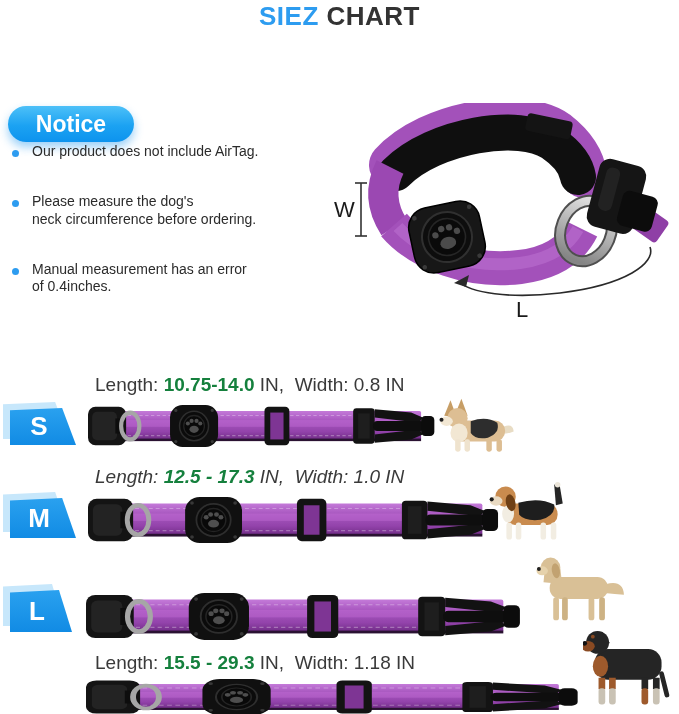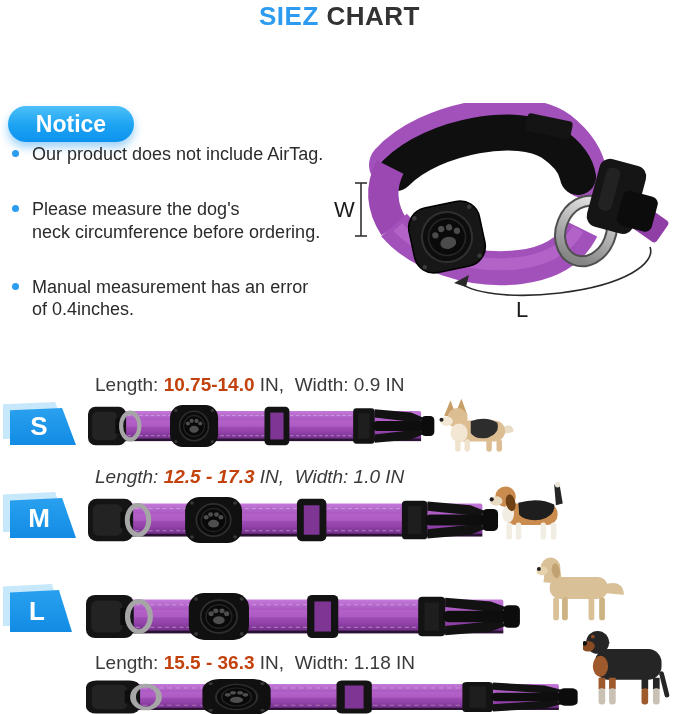--- a/index.html
+++ b/index.html
@@ -12,41 +12,41 @@
     font-size:26px;font-weight:700;letter-spacing:.5px;}
   .title .t-blue{color:#2D9CF0;}
   .title .t-dark{color:#333333;}
   
   .notice{position:absolute;left:8px;top:82px;width:126px;height:36px;border-radius:18px;
     background:linear-gradient(180deg,#4DC0F8 0%,#1BA2F2 55%,#0D93EE 100%);
     color:#fff;font-size:23px;font-weight:700;display:flex;align-items:center;justify-content:center;
     box-shadow:0 5px 10px rgba(30,150,240,.45);margin-top:24px;}
   
   .bullets{position:absolute;left:10px;top:143px;width:352px;margin:0;padding:0;list-style:none;}
-  .bullets li{position:relative;padding-left:22px;margin-bottom:33px;font-size:18px;line-height:1.24;
+  .bullets li{position:relative;padding-left:22px;margin-bottom:33px;font-size:14px;line-height:1.24;
     color:#2b2b2b;white-space:pre-line;}
   .bullets li::before{content:"";position:absolute;left:2px;top:7px;width:7px;height:7px;border-radius:50%;
     background:#2D9CF0;}
   
   .hero{position:absolute;left:330px;top:103px;width:349px;height:228px;}
   
   .badge-wrap{position:absolute;width:66px;}
   .badge-s {left:10px;top:408px;height:37px;}
   .badge-m {left:10px;top:498px;height:40px;}
   .badge-l {left:10px;top:590px;height:42px;width:62px;}
   .badge-xl{left:8px; top:676px;height:37px;}
   .badge-ghost{position:absolute;inset:0;transform:translate(-7px,-6px);
     background:#C7E7FB;clip-path:polygon(0% 6%,79% 0%,100% 100%,0% 100%);}
   .badge-face{position:absolute;inset:0;display:flex;align-items:center;justify-content:center;
     padding-right:8px;color:#fff;font-weight:700;font-size:26px;
     background:linear-gradient(180deg,#2AA1EF 0%,#118BE4 100%);
     clip-path:polygon(0% 6%,79% 0%,100% 100%,0% 100%);}
   
   .spec{position:absolute;left:95px;font-size:19px;color:#3a3a3a;white-space:nowrap;}
-  .spec .blue{color:#c2410c;font-weight:700;}
+  .spec .blue{color:#15803d;font-weight:700;}
   .spec-s {top:374px;}
   .spec-m {top:466px;font-style:italic;}
   .spec-l {top:564px;}
   .spec-xl{top:652px;}
   
   .collar{position:absolute;}
   .collar-s {left:88px;top:405px;width:348px;height:42px;}
   .collar-m {left:88px;top:497px;width:412px;height:46px;}
   .collar-l {left:86px;top:593px;width:436px;height:47px;}
   .collar-xl{left:86px;top:679px;width:494px;height:36px;}
@@ -198,21 +198,21 @@
     <text x="186" y="214" font-size="22" fill="#1a1a1a">L</text>
   </svg>
 
   <div class="badge-wrap badge-s">
     <div class="badge-ghost"></div>
     <div class="badge-face">
       <span>S</span>
     </div>
   </div>
   <div class="spec spec-s">
-    <span>Length: </span><span class="blue">10.75-14.0</span><span> IN,&nbsp;&nbsp;</span><span>Width: </span><span>0.9</span><span> IN</span>
+    <span>Length: </span><span class="blue">10.75-14.0</span><span> IN,&nbsp;&nbsp;</span><span>Width: </span><span>0.8</span><span> IN</span>
   </div>
   <svg class="collar collar-s" xmlns="http://www.w3.org/2000/svg" xmlns:xlink="http://www.w3.org/1999/xlink" viewBox="0 0 420 50" preserveAspectRatio="none">
     <use href="#collar-sym" xlink:href="#collar-sym"></use>
   </svg>
   <svg class="dog dog-s" xmlns="http://www.w3.org/2000/svg" viewBox="0 0 100 78">
     <polygon points="16,4 24,26 8,24" fill="#C79E66"></polygon>
     <polygon points="30,2 38,24 22,22" fill="#C79E66"></polygon>
     <circle cx="25" cy="27" r="13" fill="#DDBE93"></circle>
     <ellipse cx="11" cy="31" rx="8" ry="6" fill="#F2E7D3"></ellipse>
     <circle cx="4.5" cy="29" r="2.6" fill="#222"></circle>
@@ -271,21 +271,21 @@
     <ellipse cx="5.5" cy="19" rx="6.5" ry="5" fill="#E6D2AC"></ellipse>
     <circle cx="1.8" cy="17" r="2.2" fill="#222"></circle>
     <ellipse cx="21" cy="19" rx="4.5" ry="8.5" fill="#C2A271" transform="rotate(-10 21 19)"></ellipse>
     <rect x="18" y="49" width="6.5" height="26" rx="3" fill="#D9C096"></rect>
     <rect x="28" y="49" width="6.5" height="26" rx="3" fill="#CDB284"></rect>
     <rect x="58" y="49" width="6.5" height="26" rx="3" fill="#D9C096"></rect>
     <rect x="70" y="49" width="6.5" height="26" rx="3" fill="#CDB284"></rect>
   </svg>
 
   <div class="spec spec-xl">
-    <span>Length: </span><span class="blue">15.5 - 36.3</span><span> IN,&nbsp;&nbsp;</span><span>Width: </span><span>1.18</span><span> IN</span>
+    <span>Length: </span><span class="blue">15.5 - 29.3</span><span> IN,&nbsp;&nbsp;</span><span>Width: </span><span>1.18</span><span> IN</span>
   </div>
   <svg class="collar collar-xl" xmlns="http://www.w3.org/2000/svg" xmlns:xlink="http://www.w3.org/1999/xlink" viewBox="0 0 420 50" preserveAspectRatio="none">
     <use href="#collar-sym" xlink:href="#collar-sym"></use>
   </svg>
   <svg class="dog dog-xl" xmlns="http://www.w3.org/2000/svg" viewBox="0 0 100 88">
     <rect x="79" y="44" width="5" height="28" rx="2.5" fill="#252525" transform="rotate(-14 79 44)"></rect>
     <rect x="12" y="20" width="70" height="32" rx="14" fill="#252525"></rect>
     <polygon points="20,2 28,14 13,12" fill="#1b1b1b"></polygon>
     <circle cx="15" cy="13" r="12" fill="#252525"></circle>
     <ellipse cx="5" cy="17" rx="7" ry="5.5" fill="#8A4A22"></ellipse>

